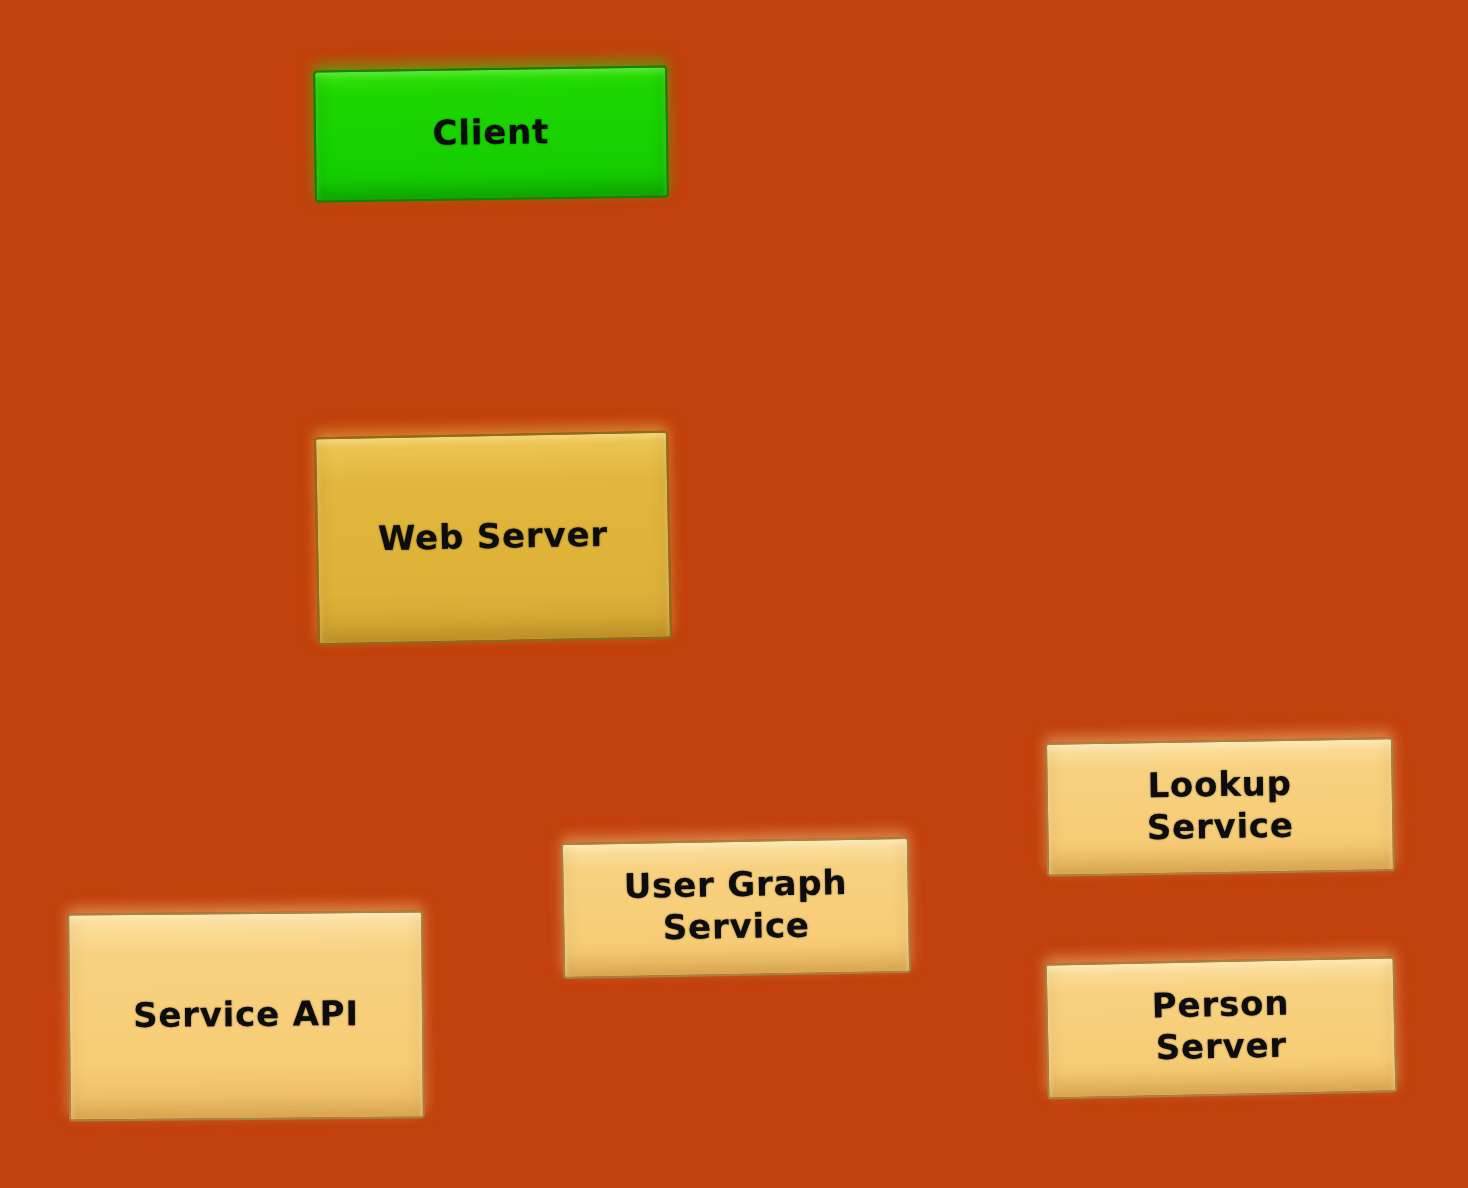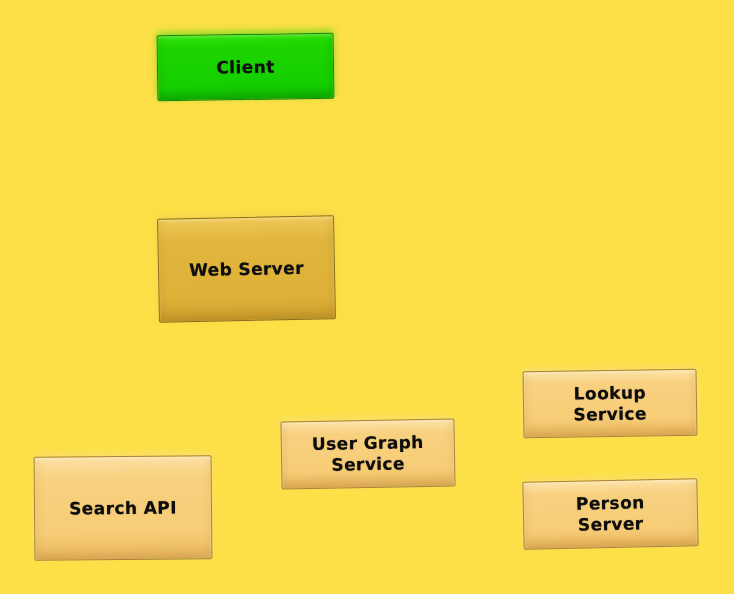--- a/index.html
+++ b/index.html
@@ -4,21 +4,21 @@
 <style>
   html, body {
     margin: 0;
     padding: 0;
     background: #000000;
   }
   .canvas {
     position: relative;
     width: 734px;
     height: 594px;
-    background: #fde047;
+    background: #c2410c;
     overflow: hidden;
     font-family: "DejaVu Sans", "Liberation Sans", sans-serif;
   }
   .node {
     position: absolute;
     display: flex;
     align-items: center;
     justify-content: center;
     text-align: center;
     border-radius: 2px;
@@ -73,21 +73,21 @@
 
   <div class="node skin-green" id="node-client">
     <span class="label">Client</span>
   </div>
 
   <div class="node skin-gold" id="node-web-server">
     <span class="label">Web Server</span>
   </div>
 
   <div class="node skin-tan" id="node-search-api">
-    <span class="label">Search API</span>
+    <span class="label">Service API</span>
   </div>
 
   <div class="node skin-tan" id="node-user-graph">
     <span class="label">User Graph
 Service</span>
   </div>
 
   <div class="node skin-tan" id="node-lookup-service">
     <span class="label">Lookup
 Service</span>

